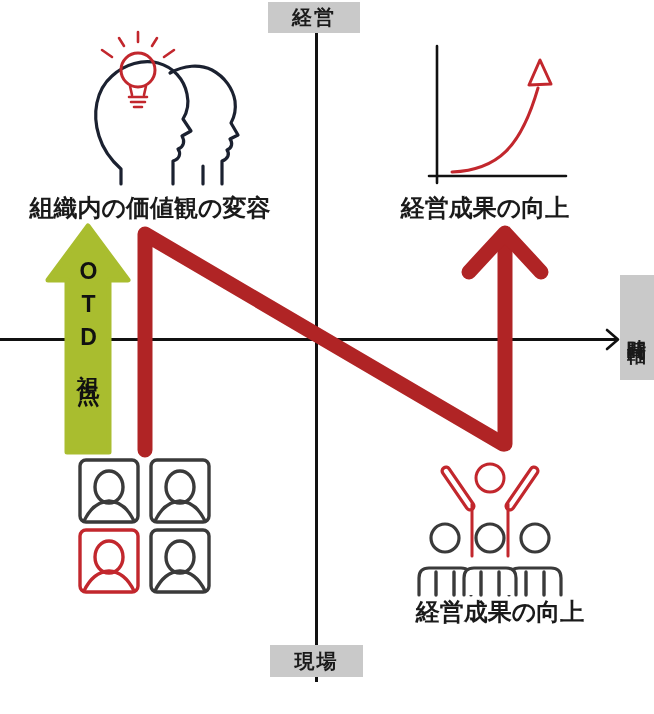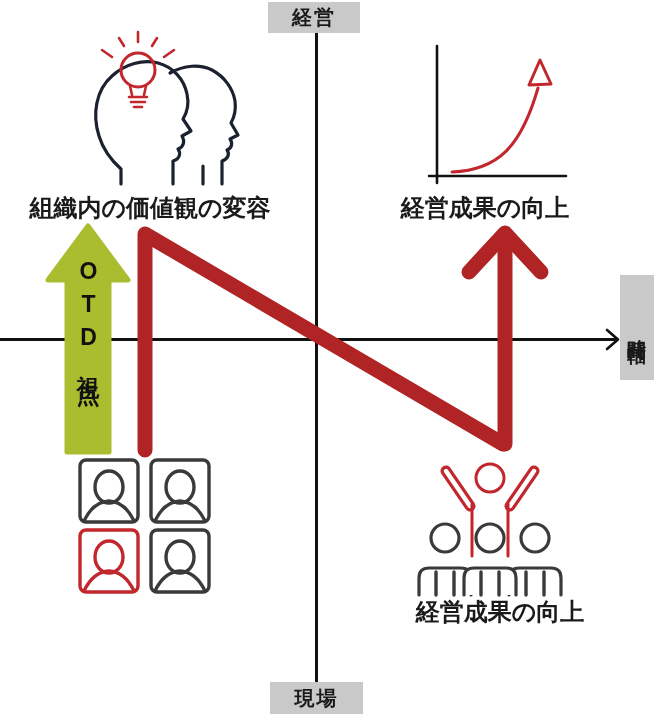--- a/index.html
+++ b/index.html
@@ -27,21 +27,21 @@
   .ired-thin{stroke:var(--icon-red);stroke-width:2.6;fill:none;stroke-linecap:round;}
   .idark{stroke:var(--icon-dark);stroke-width:3.4;fill:none;stroke-linecap:round;stroke-linejoin:round;}
   .idark-fill{stroke:var(--icon-dark);stroke-width:3.2;fill:#fff;stroke-linecap:round;stroke-linejoin:round;}
   .redbox{stroke:var(--icon-red);stroke-width:3.4;fill:none;stroke-linecap:round;stroke-linejoin:round;}
 
   .tag{
     position:absolute;background:var(--tag-bg);display:flex;align-items:center;justify-content:center;
     font-size:20px;font-weight:700;letter-spacing:2px;color:var(--text);
   }
   .tag-top{left:268px;top:2px;width:92px;height:31px;}
-  .tag-bottom{left:270px;top:682px;width:93px;height:32px;}
+  .tag-bottom{left:270px;top:645px;width:93px;height:32px;}
   .tag-right{left:620px;top:275px;width:34px;height:105px;font-size:19px;letter-spacing:0;}
   .vtext{writing-mode:vertical-rl;text-orientation:upright;letter-spacing:3px;line-height:1;}
 
   .q-label{
     position:absolute;transform:translateX(-50%);white-space:nowrap;
     font-size:24px;font-weight:700;color:var(--text);
   }
   .q-label-tl{left:150px;top:192px;}
   .q-label-tr{left:485px;top:192px;}
   .q-label-bl{left:165px;top:600px;}

